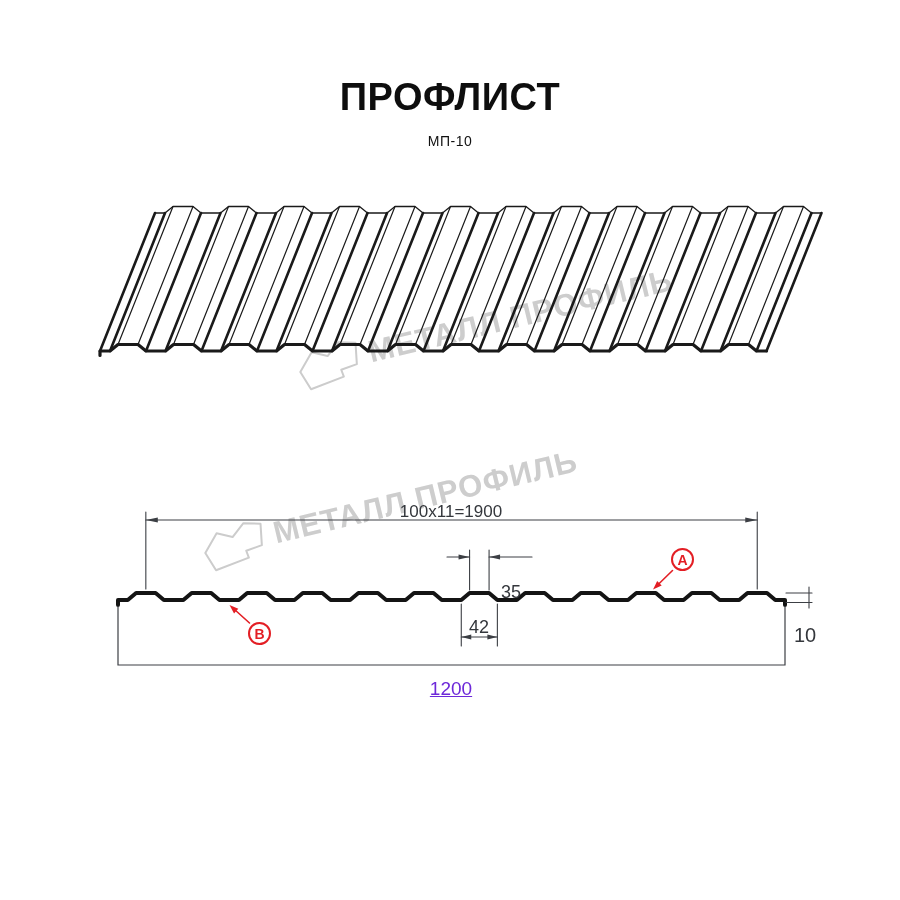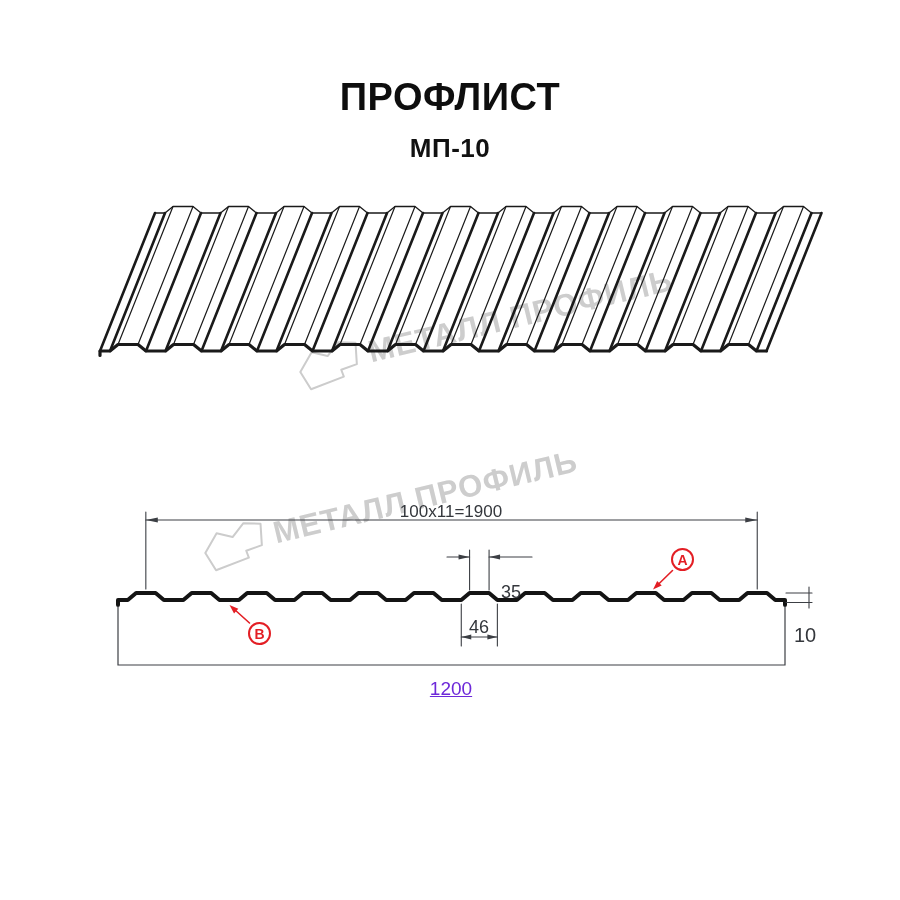--- a/index.html
+++ b/index.html
@@ -7,21 +7,21 @@
     position:relative;width:900px;height:900px;background:#ffffff;overflow:hidden;
     font-family:"Liberation Sans",sans-serif;
     padding-left:40px;
   }
   .page-title{
     position:absolute;top:76px;left:0;width:900px;text-align:center;
     font-size:38px;font-weight:800;letter-spacing:.5px;color:#0e0e0e;z-index:3;
   }
   .page-subtitle{
     position:absolute;top:133px;left:0;width:900px;text-align:center;
-    font-size:26px;font-weight:700;letter-spacing:.5px;color:#111;z-index:3;
+    font-size:14px;font-weight:400;letter-spacing:.5px;color:#111;z-index:3;
   }
   .footnote{
     position:absolute;top:798px;left:0;width:900px;text-align:center;
     font-size:21px;font-weight:600;letter-spacing:.6px;color:#101010;z-index:3;
   }
   .wm{
     position:absolute;display:flex;align-items:center;gap:8px;
     transform:rotate(-13.5deg);transform-origin:0 50%;z-index:1;pointer-events:none;
   }
   .wm-text{font-size:31px;font-weight:700;letter-spacing:1px;white-space:nowrap;color:#cdcdcd;}
@@ -147,21 +147,21 @@
       <g>
         <line x1="672.5" y1="570.5" x2="659.4460662933042" y2="583.2192174578062" stroke="#e31e24" stroke-width="1.6" stroke-linecap="round"></line>
         <polygon points="653,589.5 657.2128991671908,580.9272827757425 661.6792334194175,585.5111521398699" fill="#e31e24"></polygon>
         <line x1="249.5" y1="623" x2="236.1896473162245" y2="611.020682584602" stroke="#e31e24" stroke-width="1.6" stroke-linecap="round"></line>
         <polygon points="229.5,605 238.33033445741634,608.6421413166111 234.04896017503265,613.399223852593" fill="#e31e24"></polygon>
       </g>
     </svg>
 
   <span class="dim" id="dim-pitch">100x11=1900</span>
   <span class="dim" id="dim-35">35</span>
-  <span class="dim" id="dim-65">46</span>
+  <span class="dim" id="dim-65">42</span>
   <span class="dim" id="dim-10">10</span>
   <span class="dim" id="dim-1200">1200</span>
 
   <span class="badge" id="badge-a" style="border: 2.2px solid rgb(227, 30, 36); color: rgb(227, 30, 36);">A</span>
   <span class="badge" id="badge-b" style="border: 2.2px solid rgb(227, 30, 36); color: rgb(227, 30, 36);">B</span>
 
 
 </div>
 
 </body></html>

